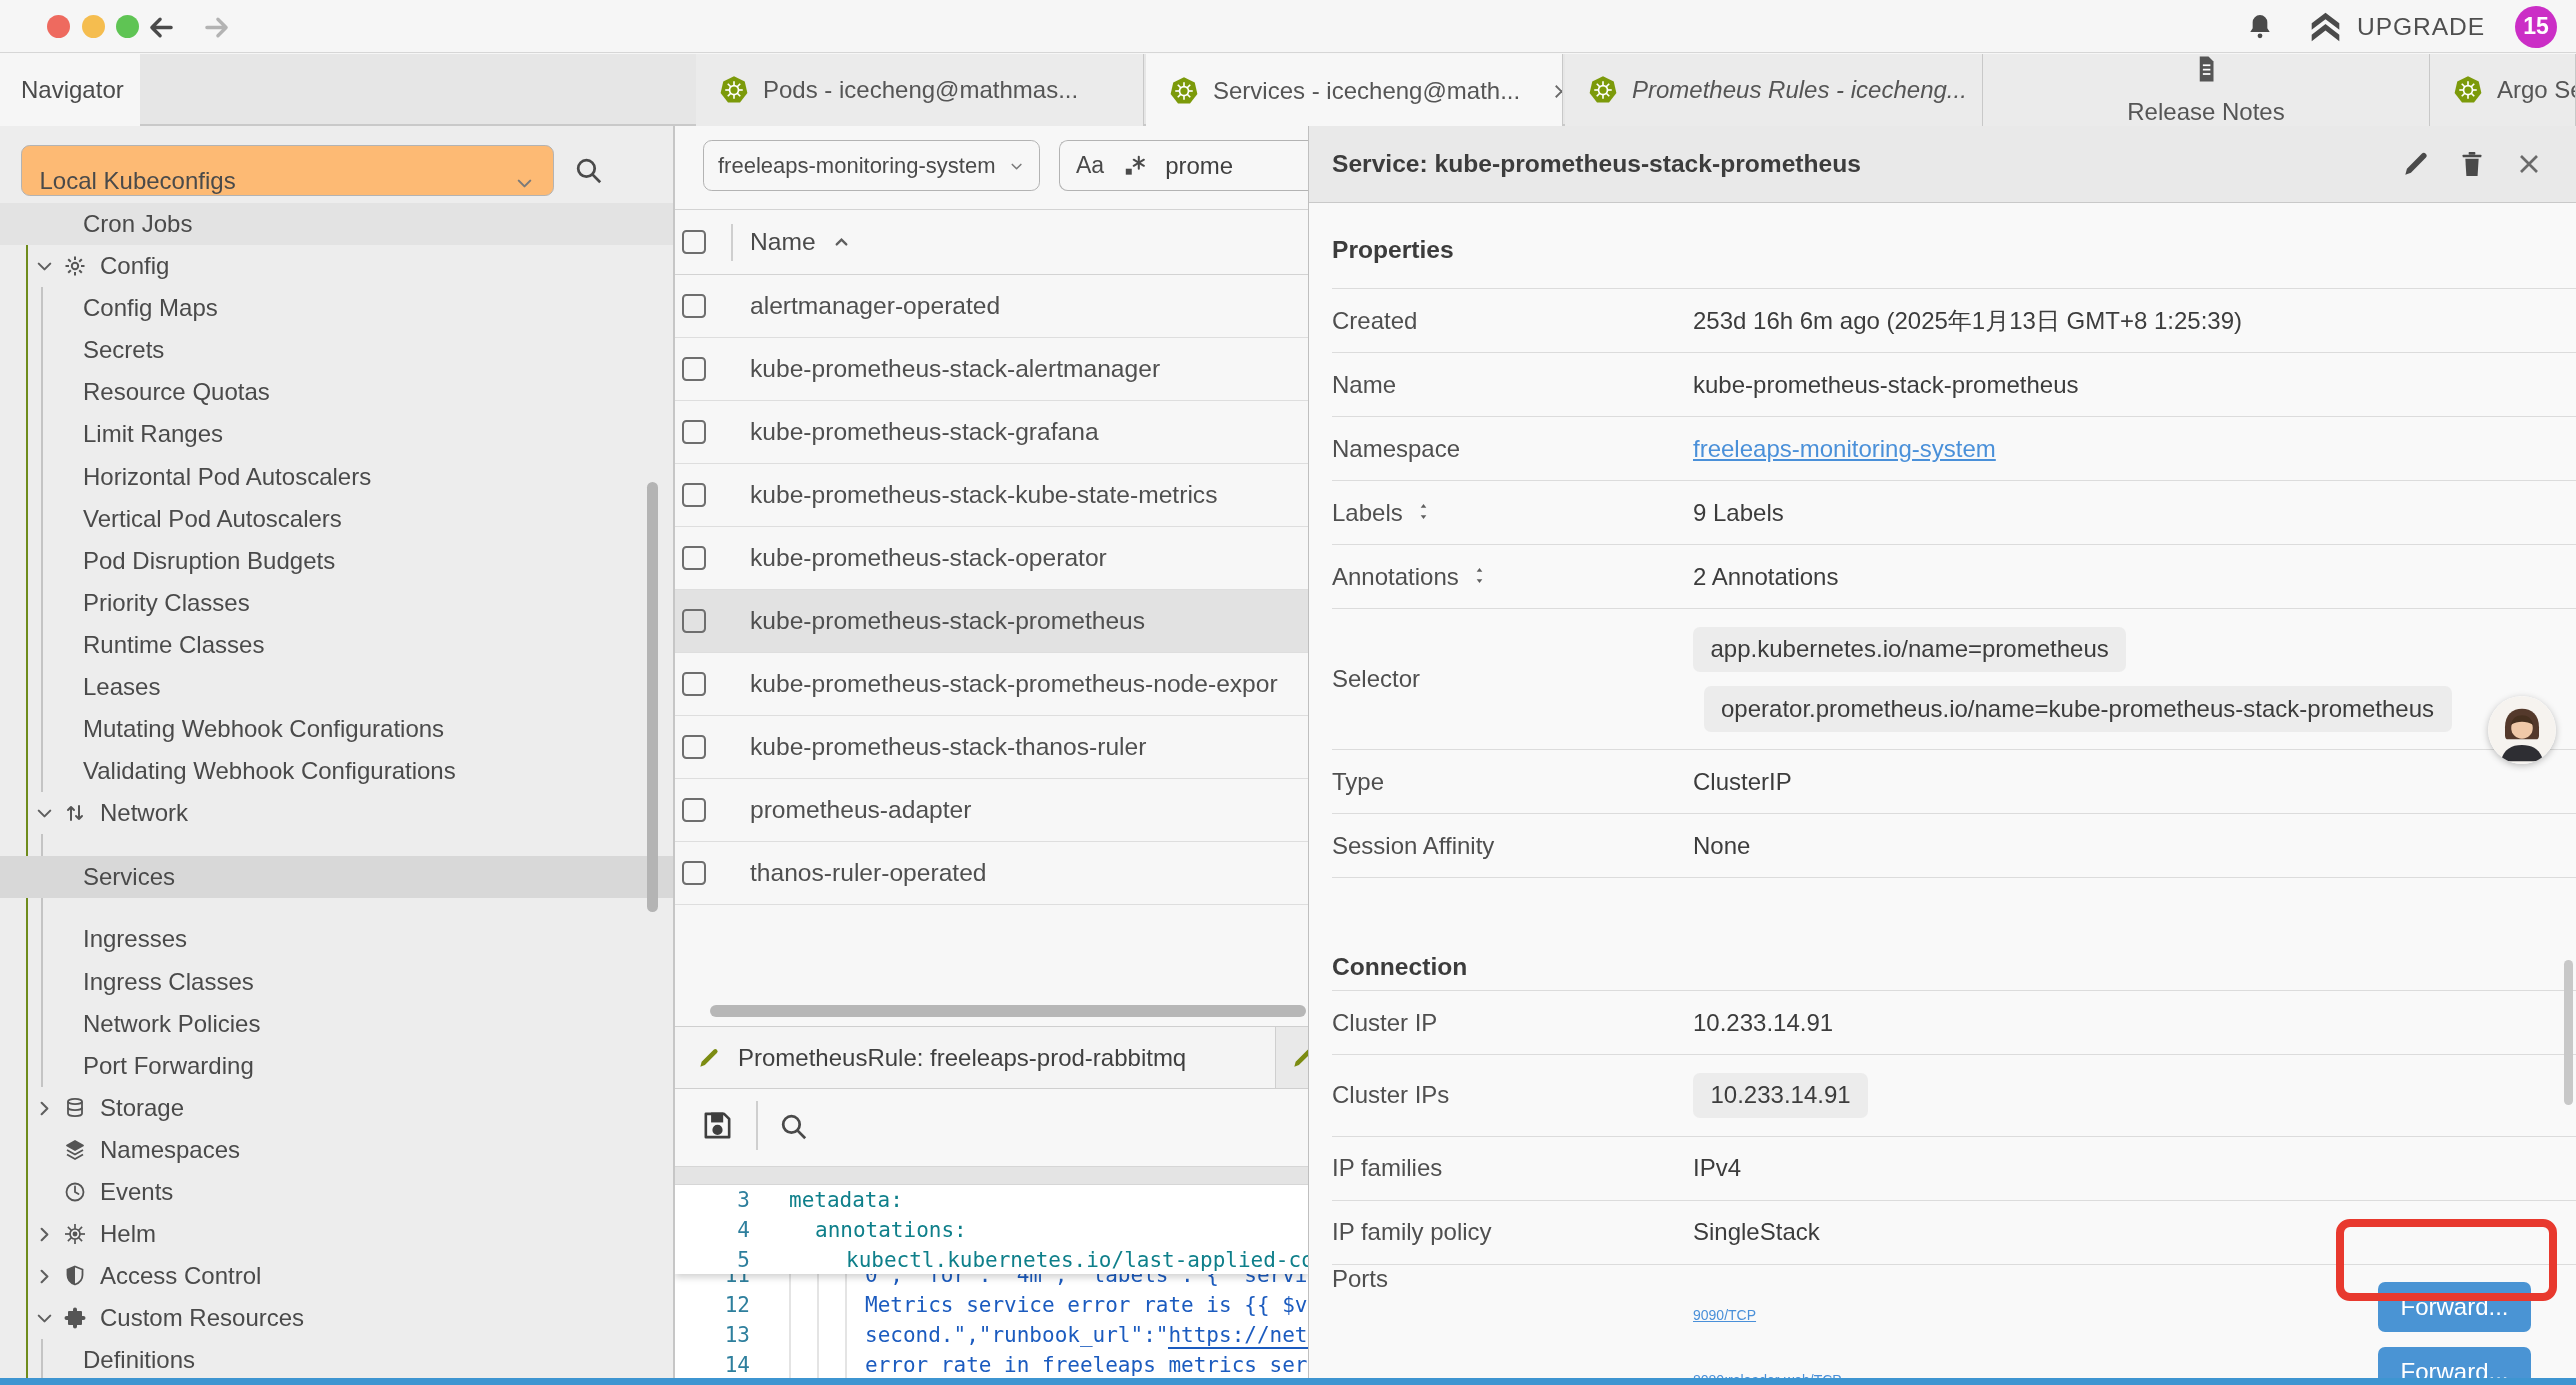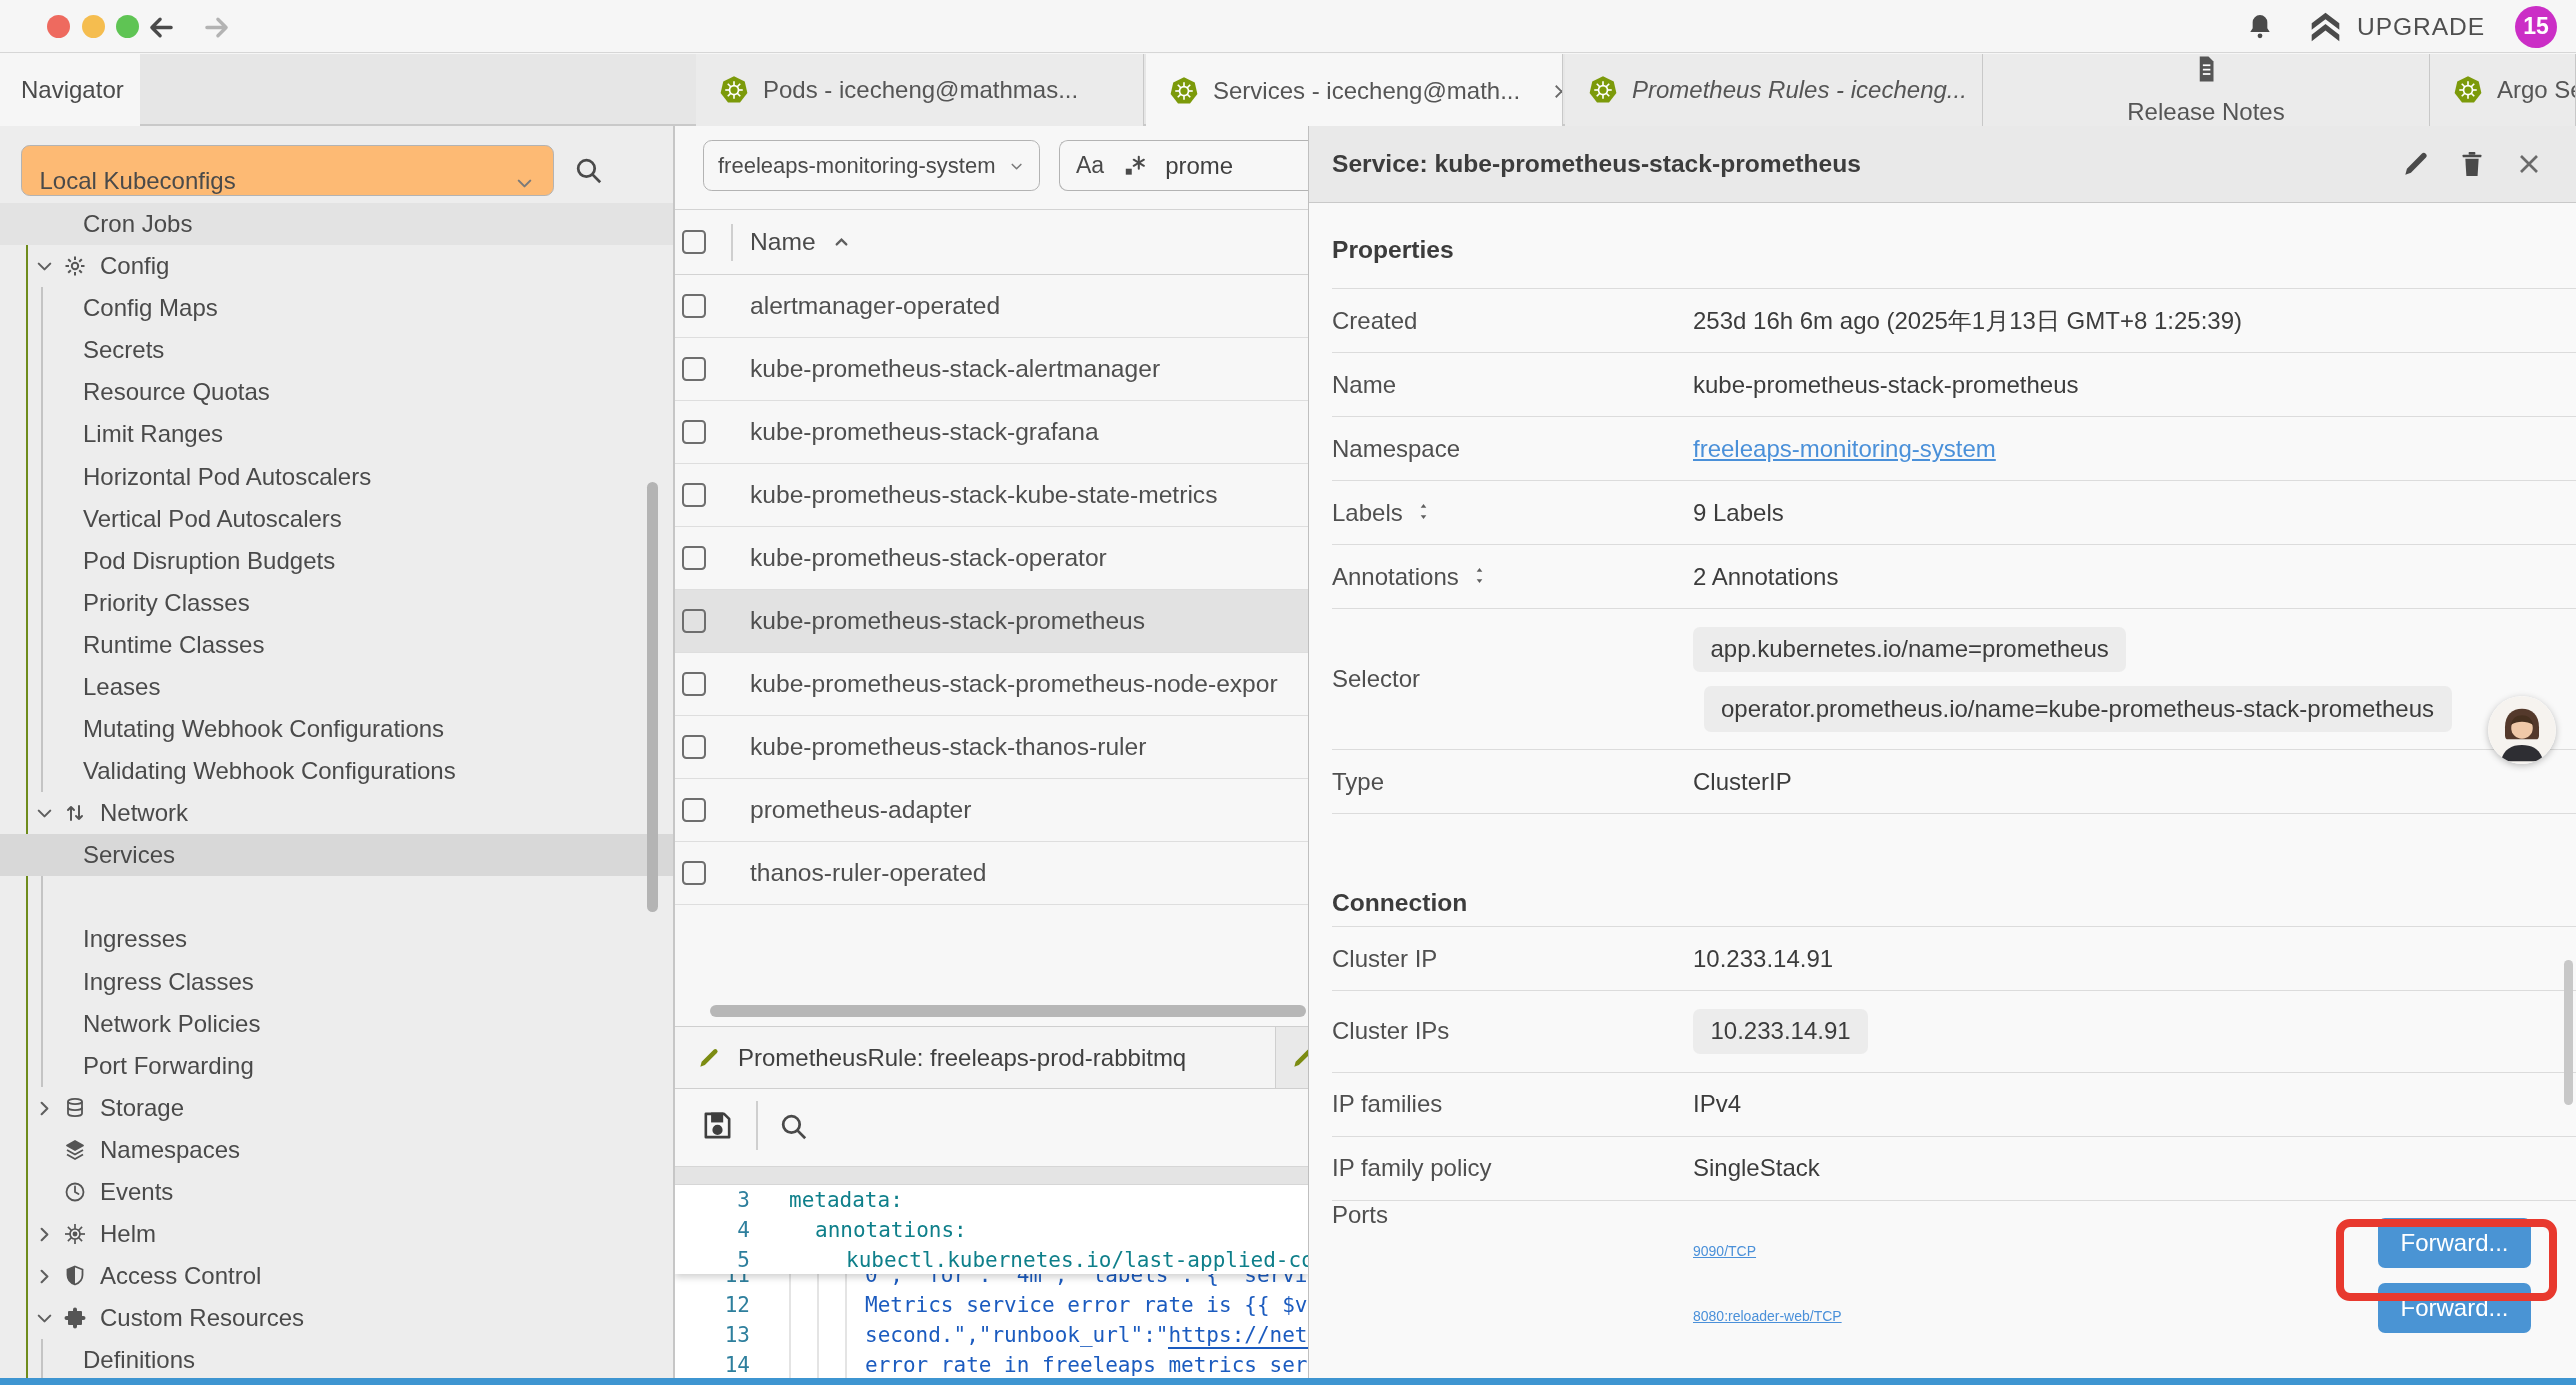--- a/index.html
+++ b/index.html
@@ -32,21 +32,21 @@
   .tab-close { margin-left:16px; width:23px; height:23px; color:#6a6a6a; flex:0 0 auto; }
 
   
   .sidebar { left:0; top:126px; width:673px; height:1259px; background:#ededed; z-index:1; }
   .side-divider { left:673px; top:126px; width:1.8px; height:1259px; background:#c6c6c6; z-index:2; }
   .kubeconfig { position:absolute; left:21px; top:19px; width:533px; height:51px; border:1.8px solid #b3b3b3; border-radius:8.8px; display:flex; align-items:flex-end; padding:0 17.5px; font-size:24px; color:#4a4a4a; background:#fdba74; }
   .kubeconfig .chev { margin-left:auto; width:23px; height:23px; color:#7a7a7a; }
   .side-search { position:absolute; left:572px; top:28px; width:33px; height:33px; color:#4a4a4a; }
   .tree { position:absolute; left:0; top:77px; width:673px; height:1182px; overflow:hidden; }
   .tree-row { position:absolute; left:0; width:673px; height:42px; display:flex; align-items:center; font-size:24px; color:#4a4a4a; white-space:nowrap; }
-  .tree-row.selected { background:#d8d8d8; }
+  .tree-row.selected { background:#d8d8d8;margin-top:22px; }
   .tree-row.highlighted { background:#e3e3e3; }
   .tree-chev { position:absolute; left:33px; width:23px; height:23px; color:#5f5f5f; }
   .tree-ico { position:absolute; left:63px; width:24px; height:24px; color:#555; }
   .tree-label-leaf { position:absolute; left:83px; }
   .tree-label-group { position:absolute; left:100px; }
   .guide-green { position:absolute; left:26px; width:1.8px; background:#6f8c1c; }
   .guide-gray { position:absolute; left:41px; width:1.8px; background:#c4c4c4; }
   .side-scroll { left:647px; top:482px; width:11.4px; height:430px; background:#b4b4b4; border-radius:6.1px; z-index:2; }
 
   
@@ -624,20 +624,26 @@
             <span class="chip">app.kubernetes.io/name=prometheus</span>
             <span class="chip">operator.prometheus.io/name=kube-prometheus-stack-prometheus</span>
           </div>
         </div>
         <div class="prow">
           <span class="plabel">
             <span>Type</span>
           </span>
           <span class="pvalue">ClusterIP</span>
         </div>
+        <div class="prow">
+          <span class="plabel">
+            <span>Session Affinity</span>
+          </span>
+          <span class="pvalue">None</span>
+        </div>
       </div>
       <div class="sec-heading" style="margin-top: 74px;">Connection</div>
       <div class="prows" style="margin-top: 8px;">
         <div class="prow">
           <span class="plabel">
             <span>Cluster IP</span>
           </span>
           <span class="pvalue">10.233.14.91</span>
         </div>
         <div class="prow">

